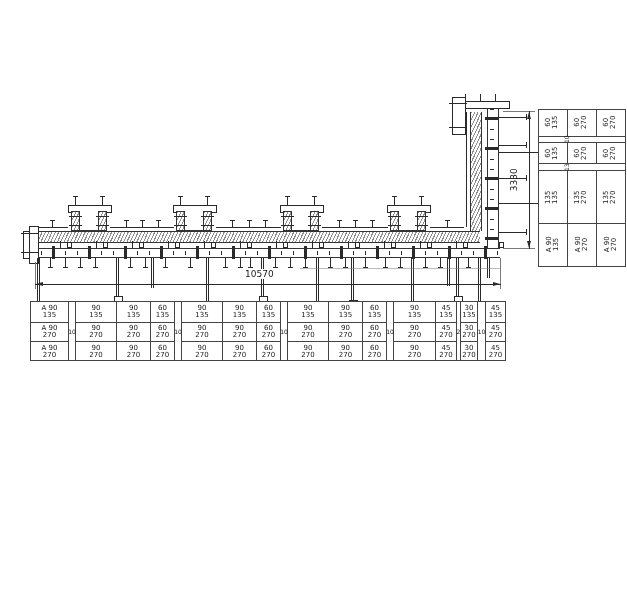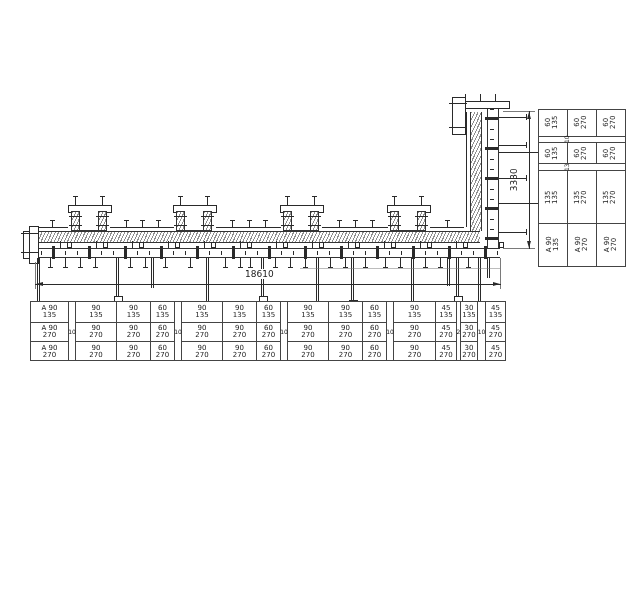--- a/index.html
+++ b/index.html
@@ -315,21 +315,21 @@
       <div class="abs ln" style="left:438px;top:267px;width:5px;height:1px;"></div>
       <div class="abs ln" style="left:468px;top:258px;width:1px;height:9px;"></div>
       <div class="abs ln" style="left:466px;top:267px;width:5px;height:1px;"></div>
     </div>
 
   <div class="abs lnl" style="left:35px;top:262px;width:1px;height:27px;"></div>
   <div class="abs lnl" style="left:500px;top:258px;width:1px;height:31px;"></div>
   <div class="abs ln" style="left:35px;top:284px;width:466px;height:1px;"></div>
   <div class="arrow" style="left:36px;top:282px;border-top:2.5px solid transparent;border-bottom:2.5px solid transparent;border-right:7px solid #2a2a2a;"></div>
   <div class="arrow" style="left:493px;top:282px;border-top:2.5px solid transparent;border-bottom:2.5px solid transparent;border-left:7px solid #2a2a2a;"></div>
-  <div class="abs dimtxt" style="left:243px;top:269px;">18610</div>
+  <div class="abs dimtxt" style="left:243px;top:269px;">10570</div>
 
   <div class="abs lnl" style="left:503px;top:111px;width:32px;height:1px;"></div>
   <div class="abs lnl" style="left:503px;top:248px;width:32px;height:1px;"></div>
   <div class="abs ln" style="left:529px;top:111px;width:1px;height:138px;"></div>
   <div class="arrow" style="left:527px;top:112px;border-left:2.5px solid transparent;border-right:2.5px solid transparent;border-bottom:7px solid #2a2a2a;"></div>
   <div class="arrow" style="left:527px;top:241px;border-left:2.5px solid transparent;border-right:2.5px solid transparent;border-top:7px solid #2a2a2a;"></div>
   <div class="abs" style="left:506px;top:158px;width:16px;height:44px;display:flex;align-items:center;justify-content:center;">
     <span class="rot dimtxt" style="font-size:9px;background:transparent;">3330</span>
   </div>
 

